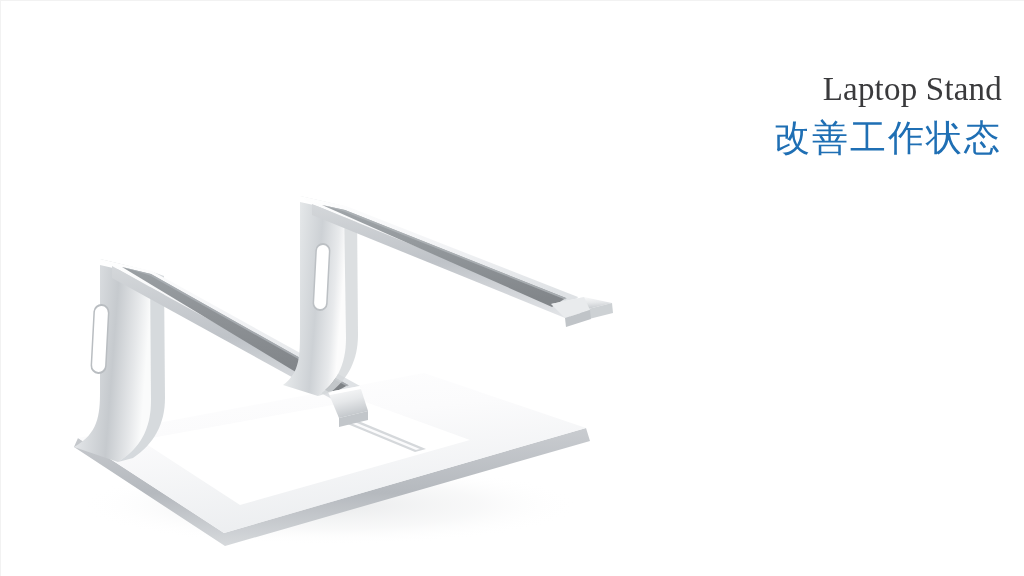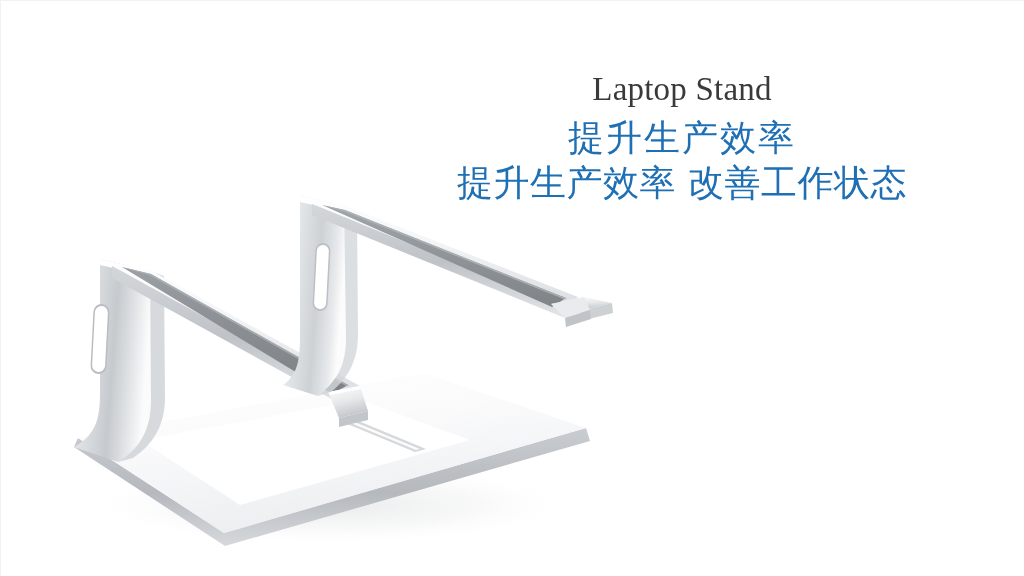--- a/index.html
+++ b/index.html
@@ -32,21 +32,21 @@
     width: 1024px;
     height: 576px;
   }
 
   
   #headline-block {
     position: absolute;
     right: 22px;
     top: 70px;
     width: 640px;
-    text-align: center;
+    text-align: right;
   }
   .en-line {
     color: #3a3a3c;
     font-family: "Liberation Serif", "DejaVu Serif", serif;
     font-size: 33px;
     line-height: 39px;
     letter-spacing: 0.2px;
     white-space: nowrap;
   }
   .cn-line {
@@ -206,18 +206,17 @@
         <path d="M 580,311 L 612,303 L 613,313 L 581,321 Z" fill="#cdd1d4"></path>
         <path d="M 551,304 L 584,297 L 590,310 L 565,318 Z" fill="#e9ebed"></path>
         <path d="M 565,318 L 590,310 L 591,319 L 566,327 Z" fill="#c0c4c8"></path>
       </g>
     </g>
 
   </svg>
 
   <div id="headline-block">
     <div class="en-line">Laptop Stand</div>
-    <div class="cn-line" id="cn-title">提升生产效率</div>
-    <div class="cn-line" id="cn-subtitle">提升生产效率 改善工作状态</div>
+    <div class="cn-line" id="cn-title">改善工作状态</div>
   </div>
 
   <div id="edge-frame"></div>
 </div>
 
 </body></html>

